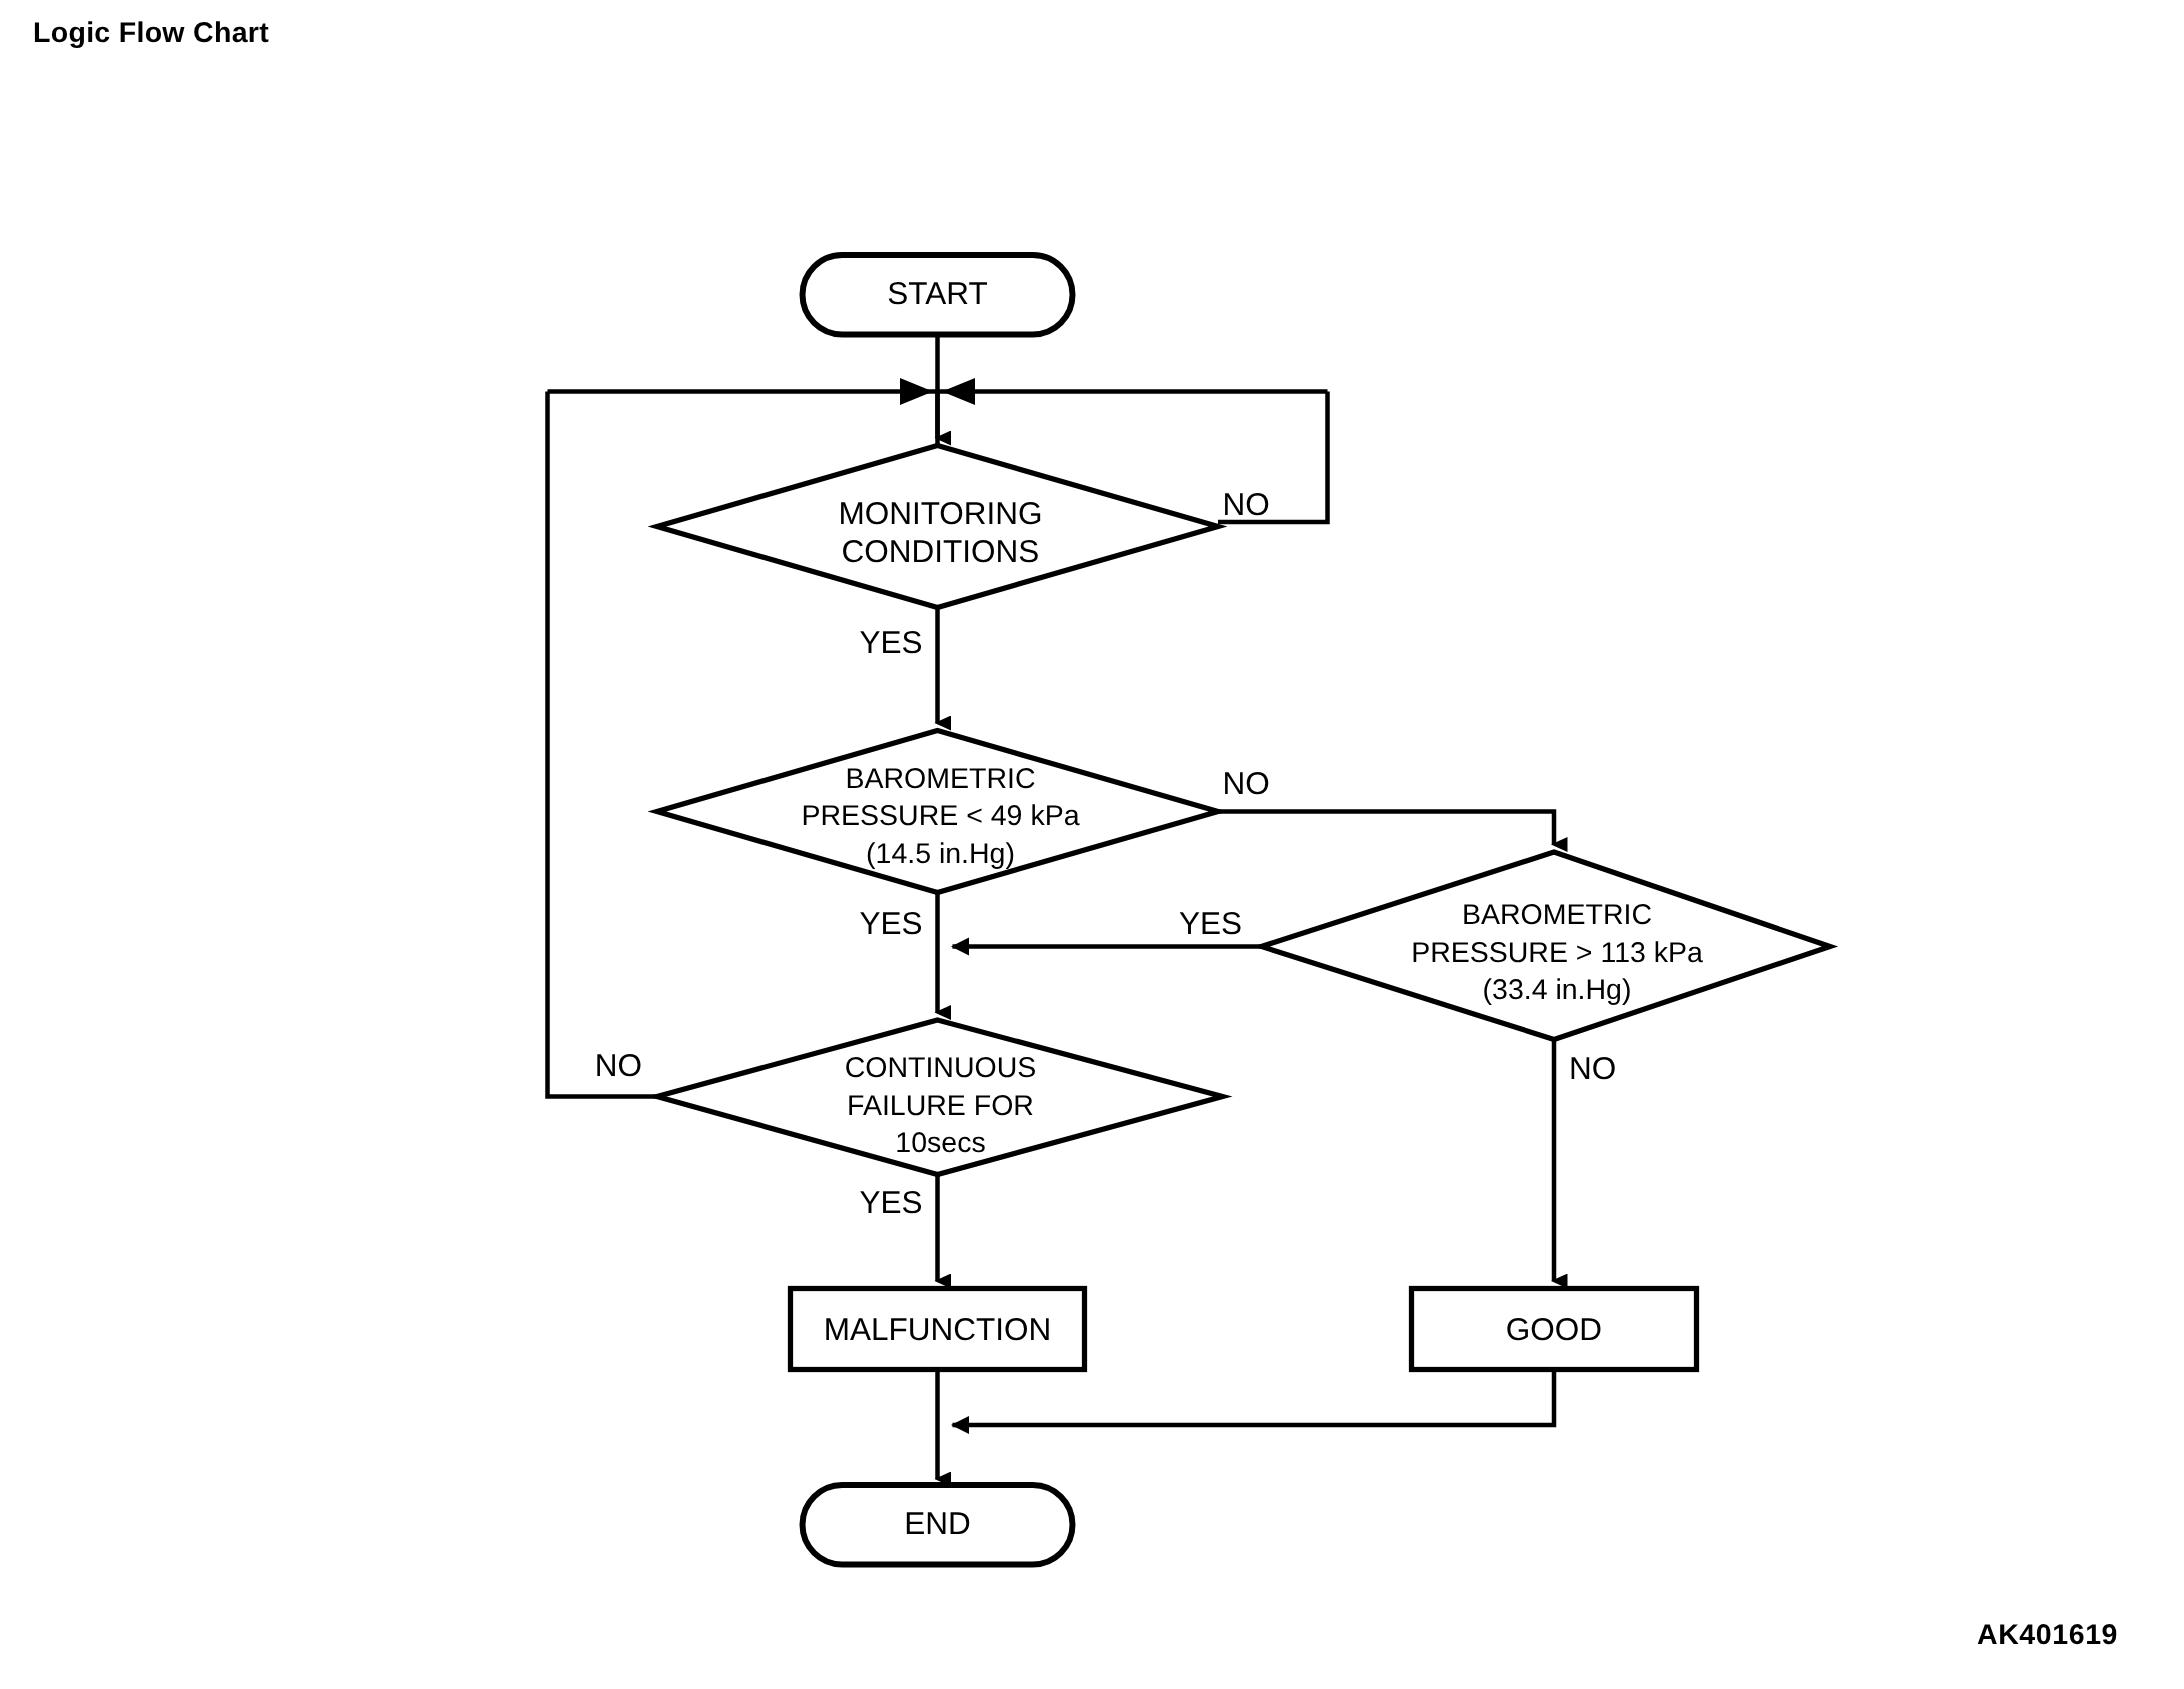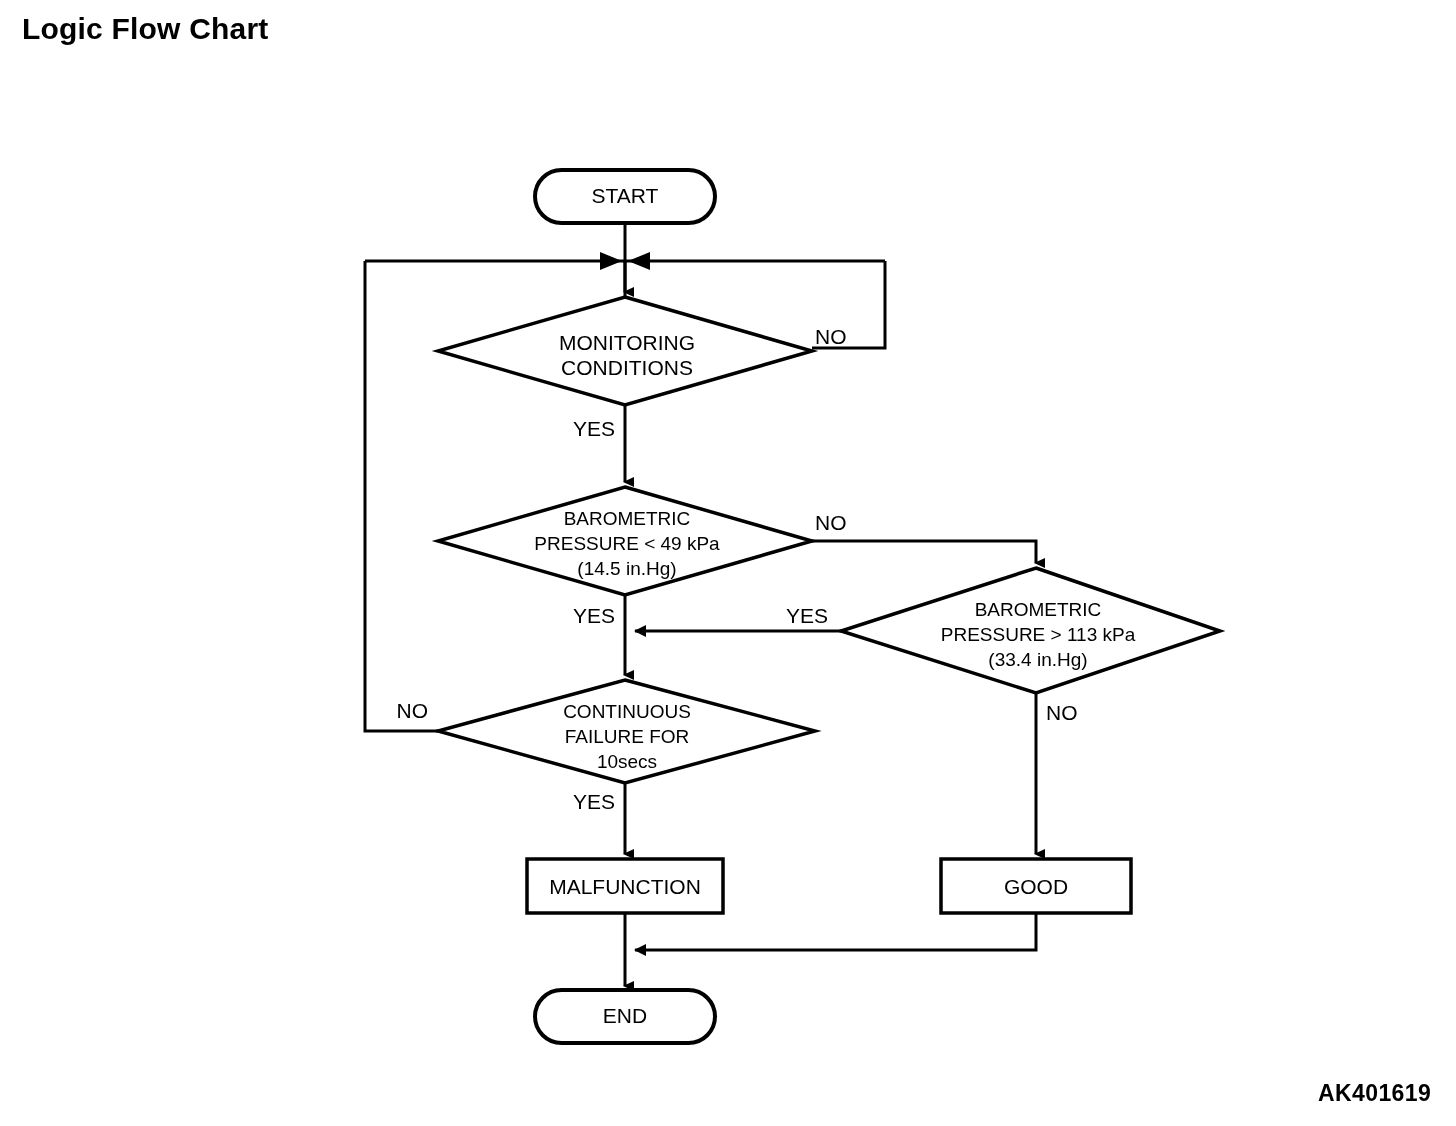--- a/index.html
+++ b/index.html
@@ -12,30 +12,30 @@
     height: 1126px;
     position: relative;
     font-family: "Liberation Sans", sans-serif;
     color: #000000;
     overflow: hidden;
   }
   #page-title {
     position: absolute;
     left: 22px;
     top: 12px;
-    font-size: 30px;
+    font-size: 19px;
     font-weight: bold;
     letter-spacing: 0.2px;
     white-space: nowrap;
   }
   #figure-code {
     position: absolute;
     left: 1318px;
     top: 1080px;
-    font-size: 23px;
+    font-size: 19px;
     font-weight: bold;
     letter-spacing: 0.4px;
     white-space: nowrap;
   }
   #flow-svg {
     position: absolute;
     left: 0;
     top: 0;
   }
   .node-text {

